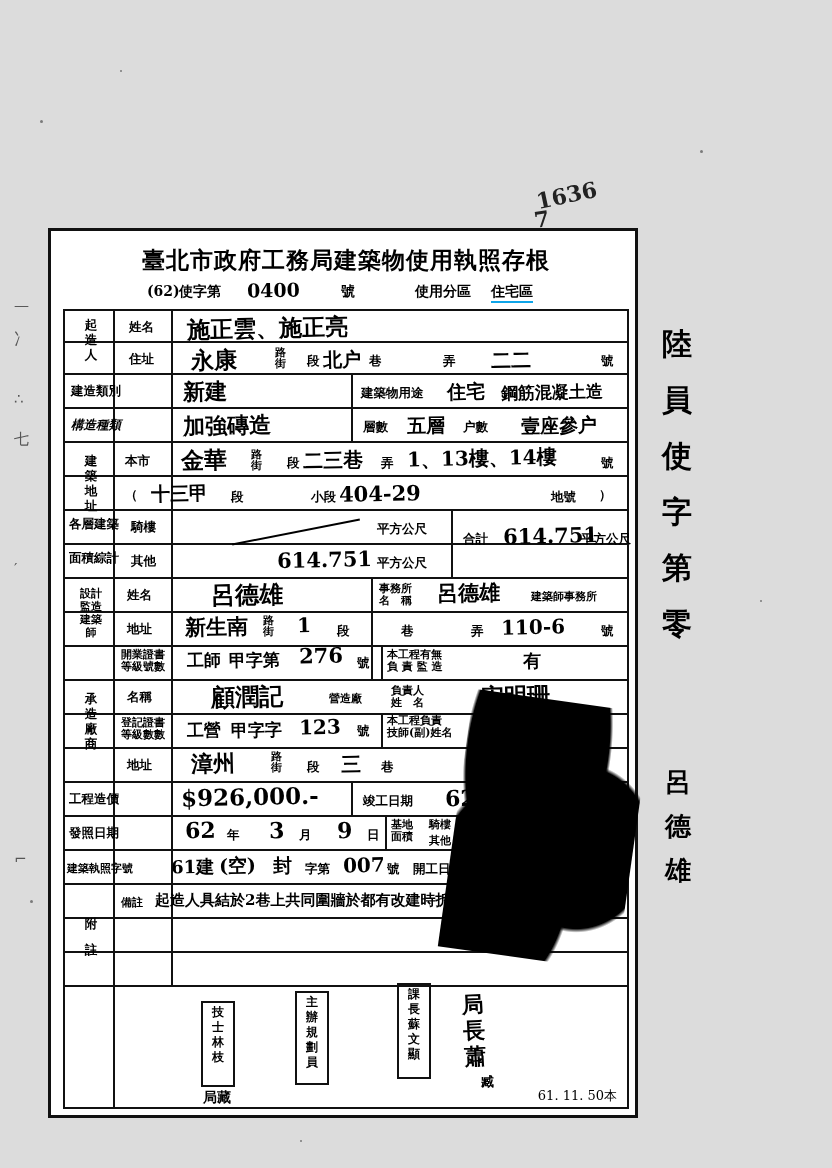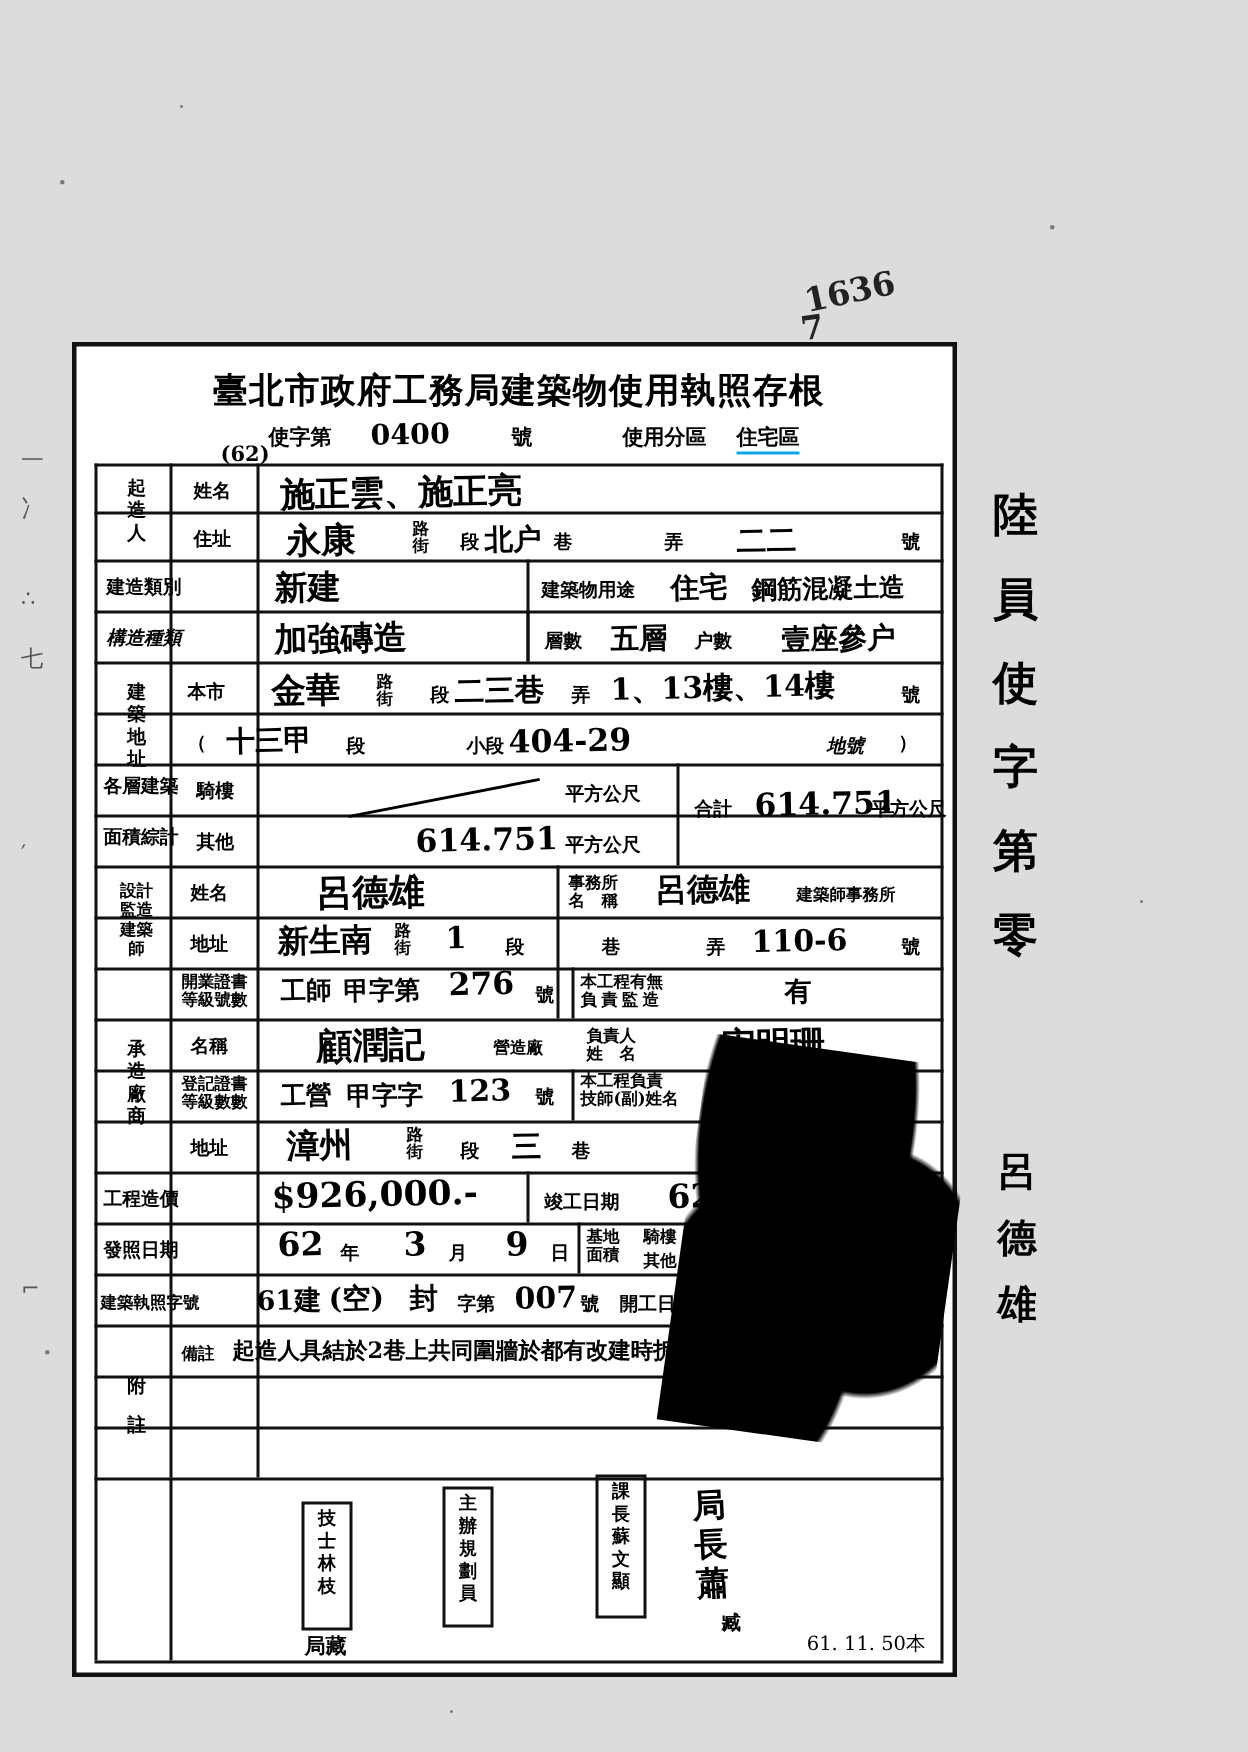--- a/index.html
+++ b/index.html
@@ -43,21 +43,21 @@
   
   #title{
     position:absolute;left:0;top:14px;width:590px;text-align:center;
     font-size:23px;letter-spacing:1px;
     font-family:"DejaVu Serif","Liberation Serif",serif;font-weight:bold;
   }
   #subline{
     position:absolute;left:0;top:52px;width:590px;
     font-size:14px;
   }
-  #subline .a{position:absolute;left:96px;top:0;margin-top:12px;}
+  #subline .a{position:absolute;left:96px;top:0;}
   #subline .num{position:absolute;left:196px;top:-4px;font-size:19px;}
   #subline .b{position:absolute;left:290px;top:0;}
   #subline .c{position:absolute;left:364px;top:0;}
   #subline .d{position:absolute;left:440px;top:0;}
   
   .hline{position:absolute;background:#111;height:2px;}
   .vline{position:absolute;background:#111;width:2px;}
   .lbl{position:absolute;font-size:12.5px;font-family:"DejaVu Serif","Liberation Serif",serif;font-weight:bold;}
   .lbl.sm{font-size:11px;}
   .val{position:absolute;font-size:19px;}
@@ -229,21 +229,21 @@
     <div class="val hw" style="left:252px;top:216px;font-size:20px;">二三巷</div>
     <div class="lbl" style="left:330px;top:224px;">弄</div>
     <div class="val hw" style="left:356px;top:214px;font-size:20px;">1、13樓、14樓</div>
     <div class="lbl" style="left:550px;top:224px;">號</div>
 
     <div class="lbl" style="left:74px;top:256px;">（</div>
     <div class="val hw" style="left:100px;top:250px;font-size:19px;">十三甲</div>
     <div class="lbl" style="left:180px;top:258px;">段</div>
     <div class="lbl" style="left:224px;top:258px;margin-left:36px;">小段</div>
     <div class="val hw" style="left:288px;top:250px;font-size:21px;">404-29</div>
-    <div class="lbl" style="left:500px;top:258px;font-style:italic;">地號</div>
+    <div class="lbl" style="left:500px;top:258px;">地號</div>
     <div class="lbl" style="left:548px;top:256px;">）</div>
 
     <div class="lbl" style="left:18px;top:286px;line-height:14px;">各層建築</div>
     <div class="lbl" style="left:18px;top:320px;line-height:14px;">面積綜計</div>
     <div class="lbl" style="left:80px;top:288px;">騎樓</div>
     <div class="lbl" style="left:80px;top:322px;">其他</div>
     <div class="val hw" style="left:226px;top:316px;font-size:21px;">614.751</div>
     <div class="lbl" style="left:326px;top:290px;">平方公尺</div>
     <div class="lbl" style="left:326px;top:324px;">平方公尺</div>
     <div class="vline" style="left:400px;top:278px;height:68px;"></div>
@@ -270,21 +270,21 @@
     <div class="lbl" style="left:420px;top:392px;">弄</div>
     <div class="val hw" style="left:450px;top:384px;font-size:20px;">110-6</div>
     <div class="lbl" style="left:550px;top:392px;">號</div>
 
     <div class="lbl sm" style="left:70px;top:418px;line-height:12px;">開業證書<br>等級號數</div>
     <div class="val hw" style="left:136px;top:418px;font-size:17px;">工師</div>
     <div class="val hw" style="left:178px;top:418px;font-size:17px;">甲字第</div>
     <div class="val hw" style="left:248px;top:412px;font-size:21px;">276</div>
     <div class="lbl" style="left:306px;top:424px;">號</div>
     <div class="vline" style="left:330px;top:414px;height:34px;"></div>
-    <div class="lbl sm" style="left:336px;top:418px;line-height:12px;font-family:Liberation Serif, serif;">本工程有無<br>負 責 監 造</div>
+    <div class="lbl sm" style="left:336px;top:418px;line-height:12px;">本工程有無<br>負 責 監 造</div>
     <div class="val hw" style="left:472px;top:418px;font-size:18px;">有</div>
 
     <div class="lbl" style="left:22px;top:460px;width:36px;line-height:15px;text-align:center;">承<br>造<br>廠<br>商</div>
     <div class="lbl" style="left:76px;top:458px;">名稱</div>
     <div class="val hw" style="left:160px;top:450px;font-size:24px;">顧潤記</div>
     <div class="lbl sm" style="left:278px;top:460px;">營造廠</div>
     <div class="lbl sm" style="left:340px;top:454px;line-height:12px;">負責人<br>姓　名</div>
     <div class="val hw" style="left:430px;top:450px;font-size:23px;">宋明珊</div>
 
     <div class="lbl sm" style="left:70px;top:486px;line-height:12px;">登記證書<br>等級數數</div>

